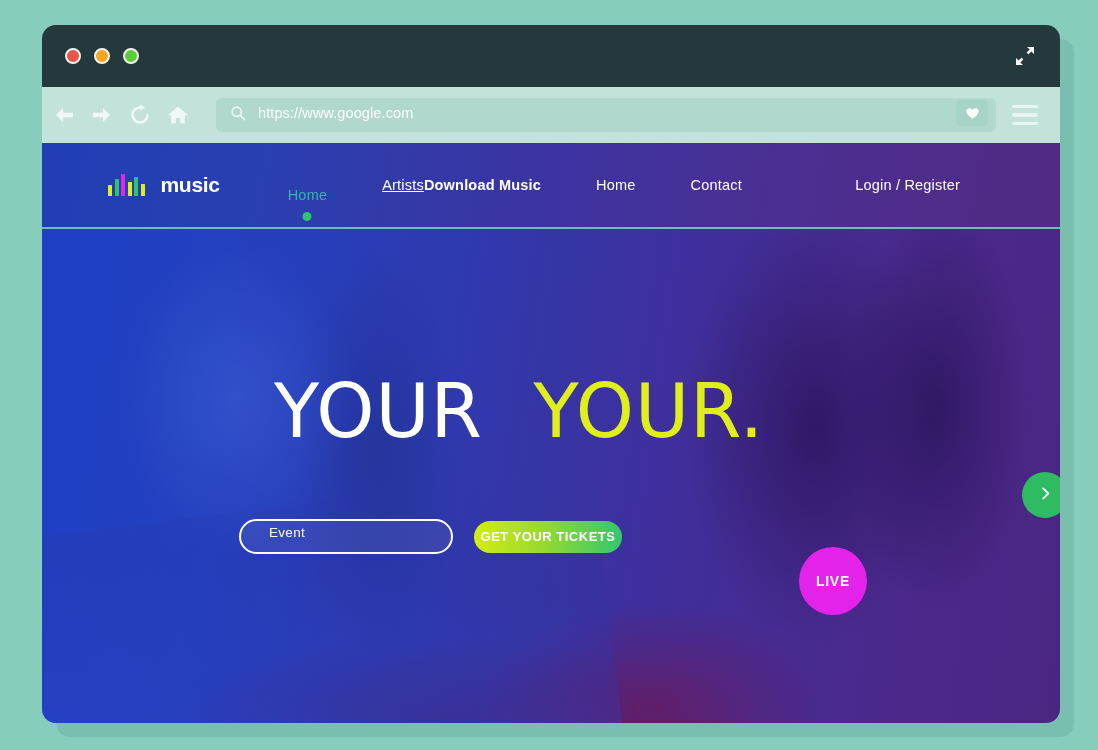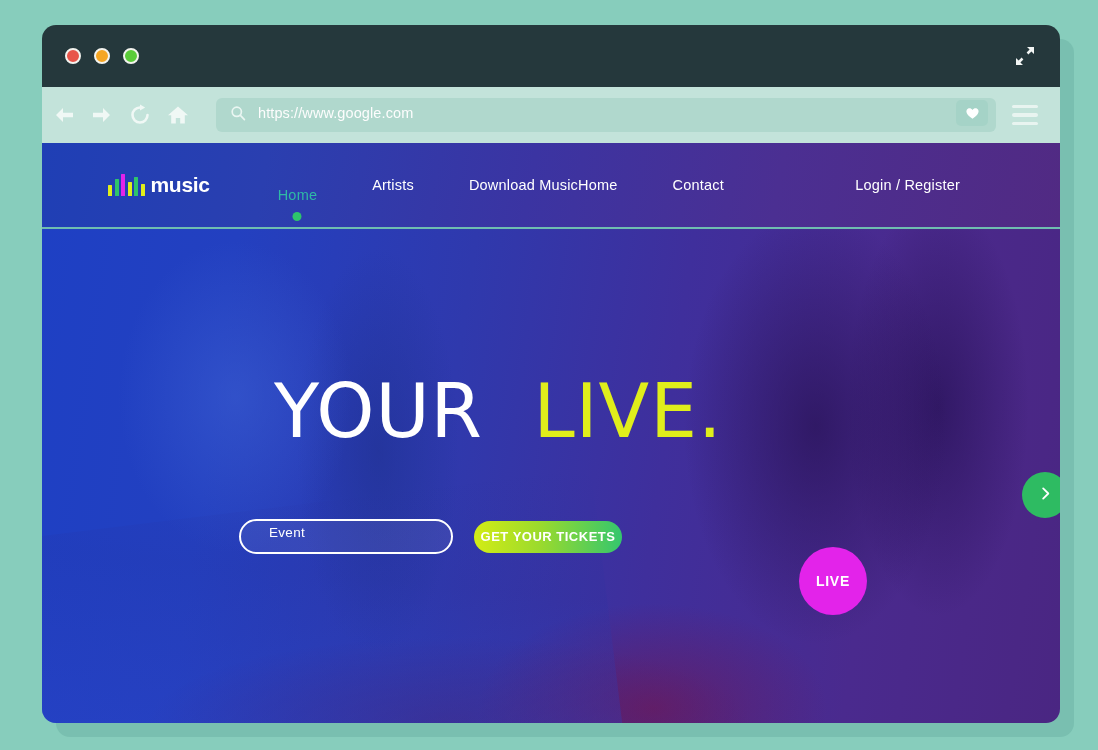--- a/index.html
+++ b/index.html
@@ -84,21 +84,21 @@
     position:relative;
     height:86px;
     background:linear-gradient(100deg,#1f3fb5 0%,#2a3fb0 22%,#3b34a2 48%,#4b2f92 72%,#512a83 100%);
     display:flex;
     align-items:center;
     border-bottom:2.5px solid #6fbdb0;
   }
   .logo {
     display:flex; align-items:center;
     margin-left:66px;
-    gap:3px;
+    gap:13px;
   }
   .eq { display:flex; align-items:flex-end; gap:2.5px; height:22px; }
   .eq span { width:4px; border-radius:.5px; display:block; }
   .logo-word { color:#ffffff; font-size:21px; font-weight:700; letter-spacing:-.3px; margin-left:3px; }
 
   .menu { display:flex; align-items:center; margin-left:68px; }
   .menu-item {
     position:relative;
     color:#ffffff;
     font-size:14.5px;
@@ -275,37 +275,37 @@
         <span style="height:12px;background:#e0ee1b"></span>
       </span>
       <span class="logo-word">music</span>
     </div>
 
     <div class="menu">
       <span class="menu-item active" style="margin-right:55px;margin-top:20px;">
         <span>Home</span>
         <span class="menu-dot"></span>
       </span>
-      <span class="menu-item" style="margin-right:55px;">Artists</span>
-      <span class="menu-item" style="">Download Music</span>
+      <span class="menu-item" style="text-decoration:underline;">Artists</span>
+      <span class="menu-item" style="margin-right:55px;font-weight:bold;">Download Music</span>
       <span class="menu-item" style="margin-right:55px;">Home</span>
       <span class="menu-item">Contact</span>
     </div>
 
     <span class="auth">Login / Register</span>
   </div>
 
   <div class="hero">
     <div class="hero-inner">
 
       <div class="live-badge">LIVE</div>
 
       <div class="headline">
         <span class="w1">YOUR</span>
-        <span class="w2" style="margin-left: 26px;">LIVE.</span>
+        <span class="w2" style="margin-left: 26px;">YOUR.</span>
       </div>
 
       <div class="actions">
         <div class="pill event">
           <span title="Event">Event</span>
         </div>
         <button class="cta">GET YOUR TICKETS</button>
       </div>
 
       <div class="next-btn">

